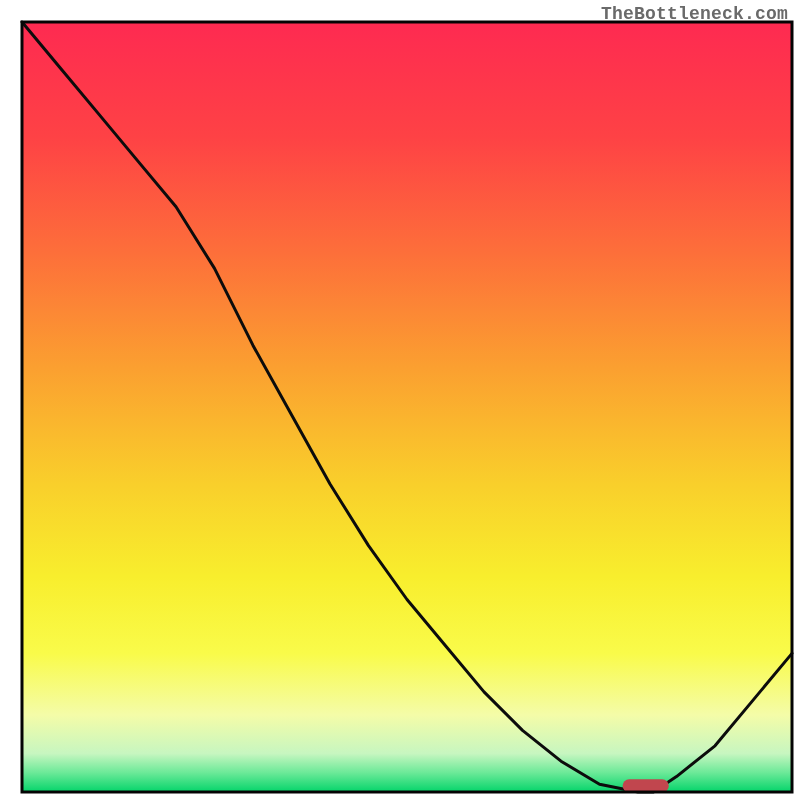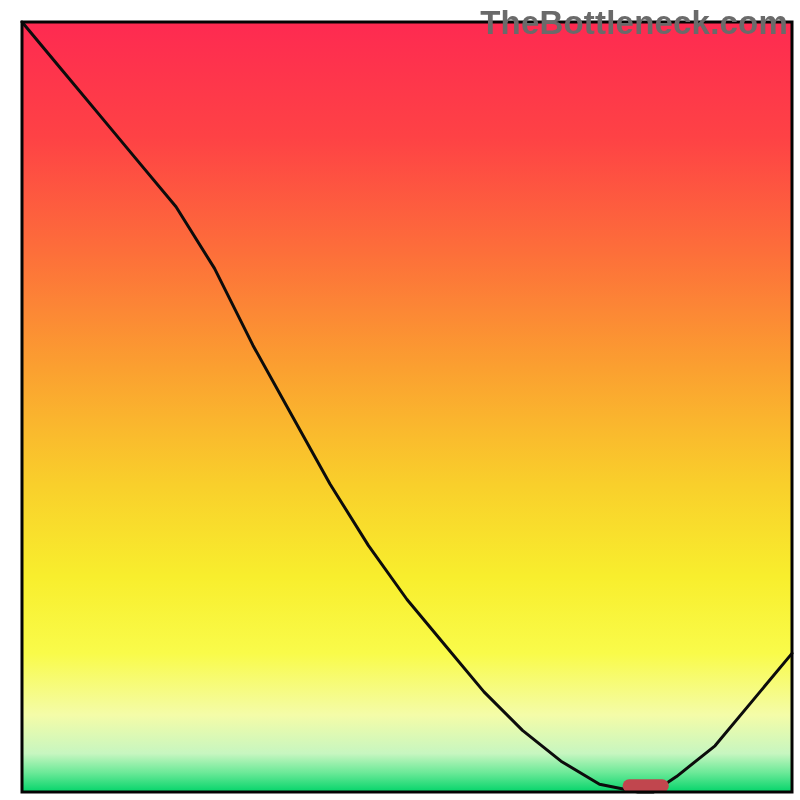--- a/index.html
+++ b/index.html
@@ -12,22 +12,22 @@
   }
   .chart-container {
     position: relative;
     width: 800px;
     height: 800px;
   }
   .watermark {
     position: absolute;
     top: 4px;
     right: 12px;
-    font-family: Liberation Sans, sans-serif;
-    font-size: 33px;
+    font-family: Liberation Mono, monospace;
+    font-size: 18px;
     font-weight: 600;
     color: #6a6a6a;
     letter-spacing: 0.2px;
     z-index: 10;
     pointer-events: none;
   }
   svg { display: block; }
 </style>
 </head>
 <body>

